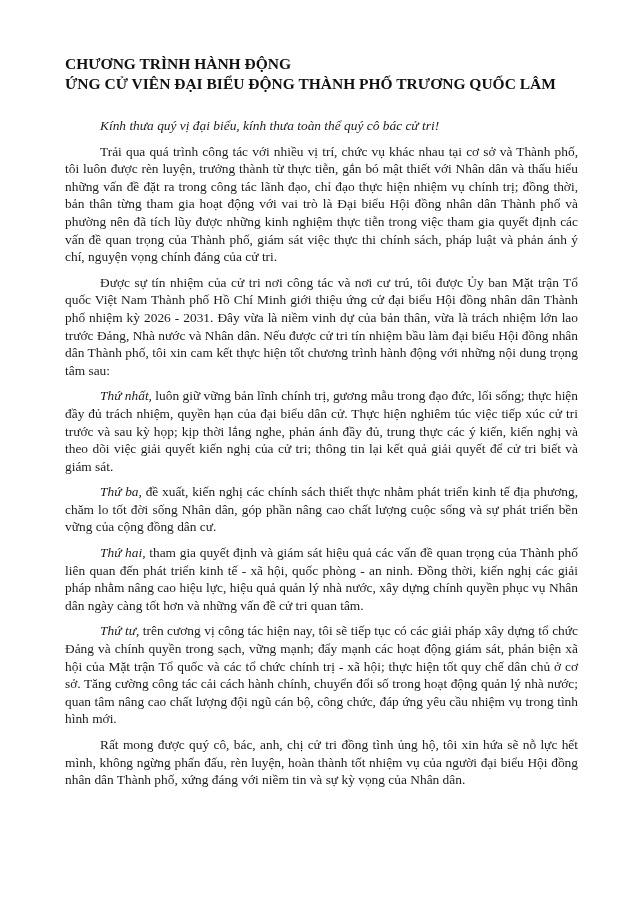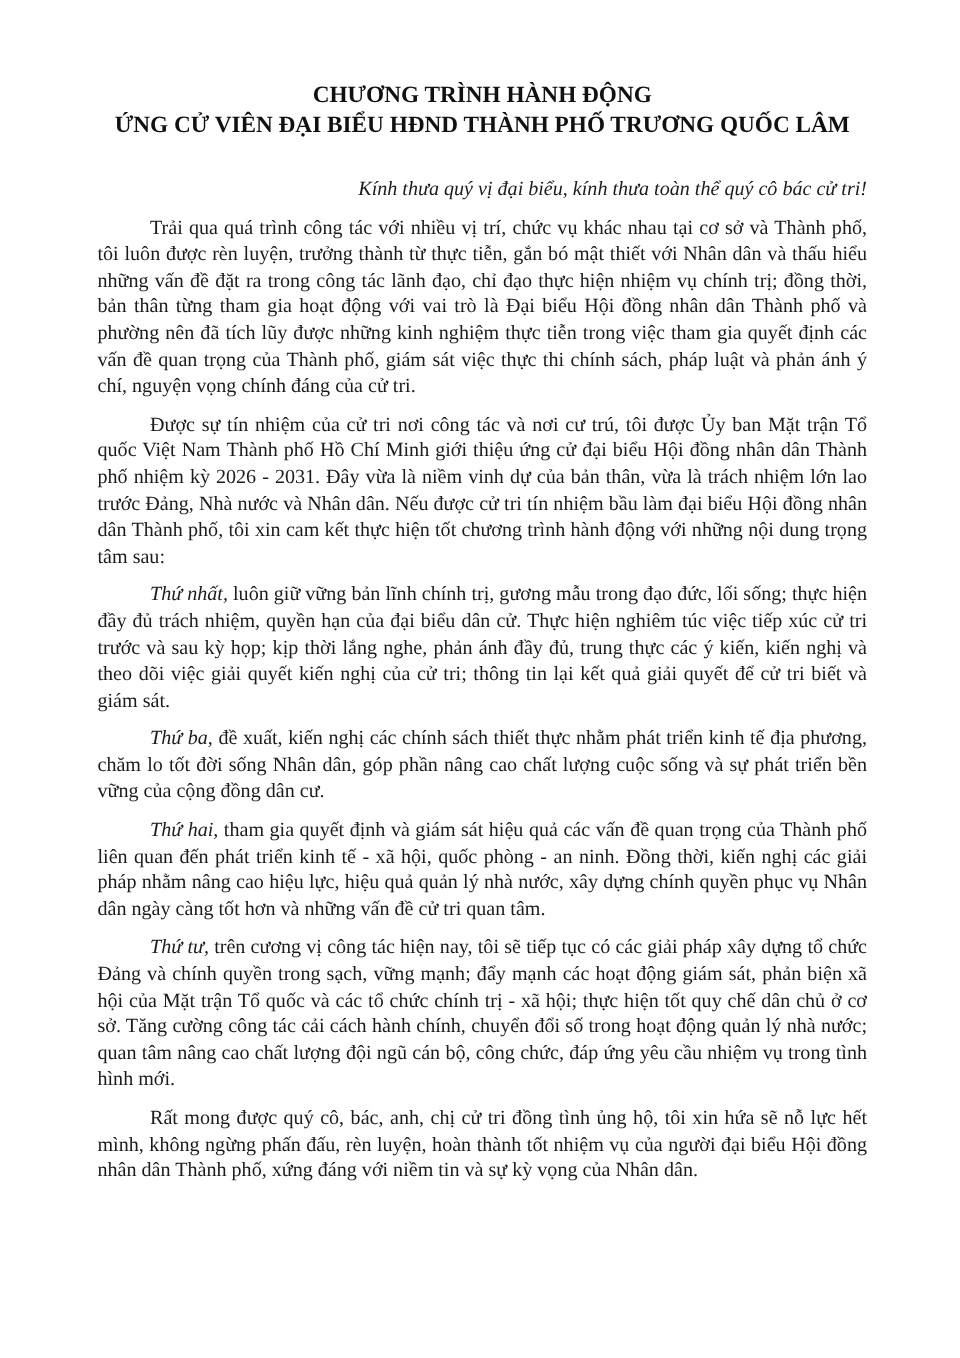--- a/index.html
+++ b/index.html
@@ -16,49 +16,48 @@
     box-sizing: border-box;
     padding: 54px 62px 0 65px;
     font-family: "Liberation Serif", "DejaVu Serif", serif;
     font-size: 13.4px;
     line-height: 17.6px;
     color: #1b1b1b;
     overflow: hidden;
   }
   .doc-title {
     margin: 0;
-    text-align: center;
     font-size: 15.5px;
     line-height: 19.5px;
     font-weight: bold;
     color: #111111;
   }
   .doc-title span { display: block; }
   .salutation {
     margin: 24px 0 0 0;
     text-indent: 35px;
     font-style: italic;
-    text-align: right;
+    text-align: left;
   }
   .body-text p {
     margin: 8px 0 0 0;
     text-indent: 35px;
     text-align: justify;
   }
   .body-text p em.lead {
     font-style: italic;
   }
 </style>
 </head>
 <body>
 
 <div class="page">
   <h1 class="doc-title">
     <span>CHƯƠNG TRÌNH HÀNH ĐỘNG</span>
-    <span>ỨNG CỬ VIÊN ĐẠI BIỂU HĐND THÀNH PHỐ TRƯƠNG QUỐC LÂM</span>
+    <span>ỨNG CỬ VIÊN ĐẠI BIỂU ĐỘNG THÀNH PHỐ TRƯƠNG QUỐC LÂM</span>
   </h1>
 
   <p class="salutation">Kính thưa quý vị đại biểu, kính thưa toàn thể quý cô bác cử tri!</p>
 
   <div class="body-text" id="body-text">
       <p><span>Trải qua quá trình công tác với nhiều vị trí, chức vụ khác nhau tại cơ sở và Thành phố, tôi luôn được rèn luyện, trưởng thành từ thực tiễn, gắn bó mật thiết với Nhân dân và thấu hiểu những vấn đề đặt ra trong công tác lãnh đạo, chỉ đạo thực hiện nhiệm vụ chính trị; đồng thời, bản thân từng tham gia hoạt động với vai trò là Đại biểu Hội đồng nhân dân Thành phố và phường nên đã tích lũy được những kinh nghiệm thực tiễn trong việc tham gia quyết định các vấn đề quan trọng của Thành phố, giám sát việc thực thi chính sách, pháp luật và phản ánh ý chí, nguyện vọng chính đáng của cử tri.</span></p>
       <p><span>Được sự tín nhiệm của cử tri nơi công tác và nơi cư trú, tôi được Ủy ban Mặt trận Tổ quốc Việt Nam Thành phố Hồ Chí Minh giới thiệu ứng cử đại biểu Hội đồng nhân dân Thành phố nhiệm kỳ 2026 - 2031. Đây vừa là niềm vinh dự của bản thân, vừa là trách nhiệm lớn lao trước Đảng, Nhà nước và Nhân dân. Nếu được cử tri tín nhiệm bầu làm đại biểu Hội đồng nhân dân Thành phố, tôi xin cam kết thực hiện tốt chương trình hành động với những nội dung trọng tâm sau:</span></p>
       <p><em class="lead">Thứ nhất,</em><span> luôn giữ vững bản lĩnh chính trị, gương mẫu trong đạo đức, lối sống; thực hiện đầy đủ trách nhiệm, quyền hạn của đại biểu dân cử. Thực hiện nghiêm túc việc tiếp xúc cử tri trước và sau kỳ họp; kịp thời lắng nghe, phản ánh đầy đủ, trung thực các ý kiến, kiến nghị và theo dõi việc giải quyết kiến nghị của cử tri; thông tin lại kết quả giải quyết để cử tri biết và giám sát.</span></p>
       <p><em class="lead">Thứ ba,</em><span> đề xuất, kiến nghị các chính sách thiết thực nhằm phát triển kinh tế địa phương, chăm lo tốt đời sống Nhân dân, góp phần nâng cao chất lượng cuộc sống và sự phát triển bền vững của cộng đồng dân cư.</span></p>
       <p><em class="lead">Thứ hai,</em><span> tham gia quyết định và giám sát hiệu quả các vấn đề quan trọng của Thành phố liên quan đến phát triển kinh tế - xã hội, quốc phòng - an ninh. Đồng thời, kiến nghị các giải pháp nhằm nâng cao hiệu lực, hiệu quả quản lý nhà nước, xây dựng chính quyền phục vụ Nhân dân ngày càng tốt hơn và những vấn đề cử tri quan tâm.</span></p>

